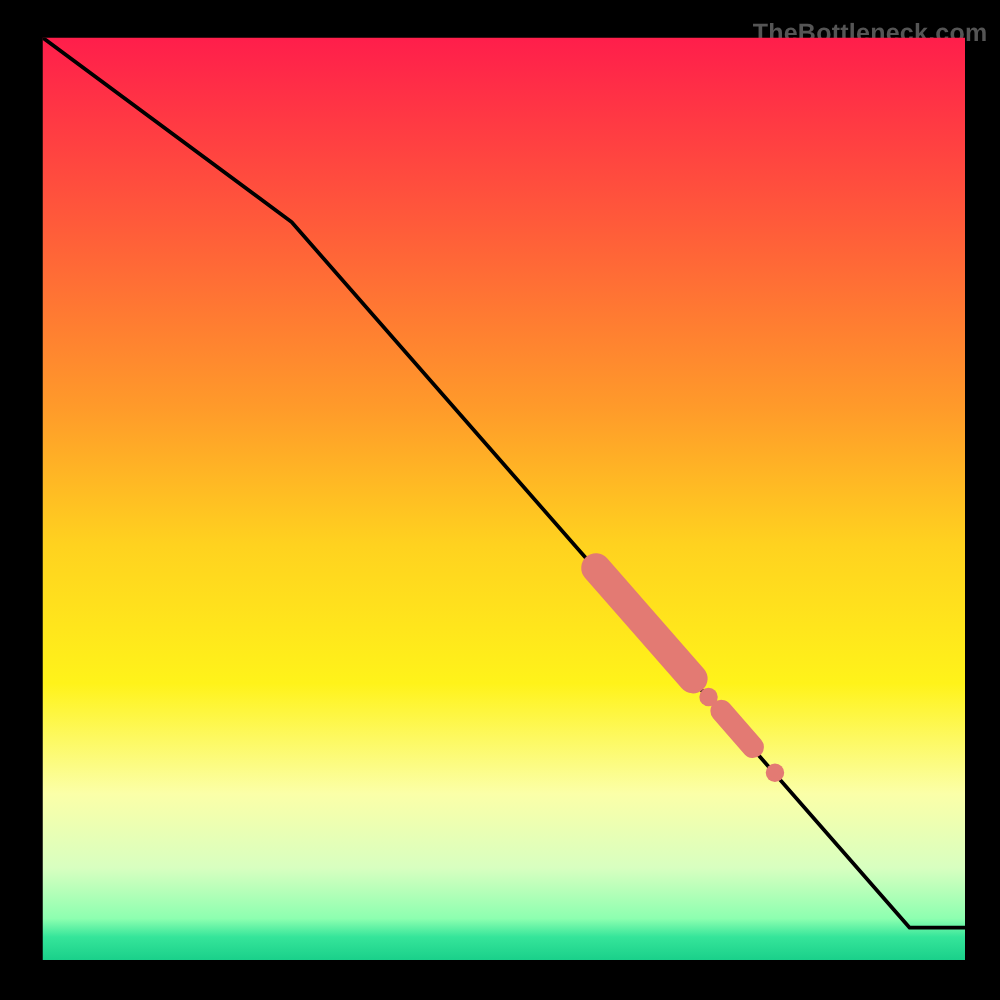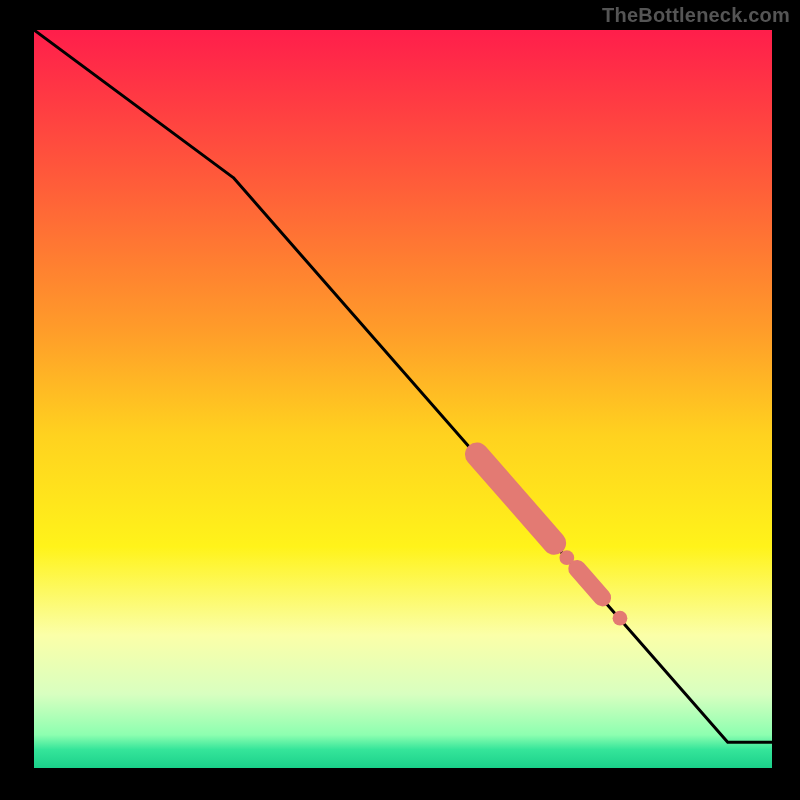--- a/index.html
+++ b/index.html
@@ -12,21 +12,21 @@
     font-family: Arial, Helvetica, sans-serif;
   }
   .stage {
     position: relative;
     width: 800px;
     height: 800px;
     background: #000;
   }
   .watermark {
     position: absolute;
-    top: 4px;
+    top: 16px;
     right: 10px;
     color: #555;
     font-size: 20px;
     font-weight: 600;
     letter-spacing: 0.2px;
     user-select: none;
   }
   .plot {
     position: absolute;
     left: 34px;

